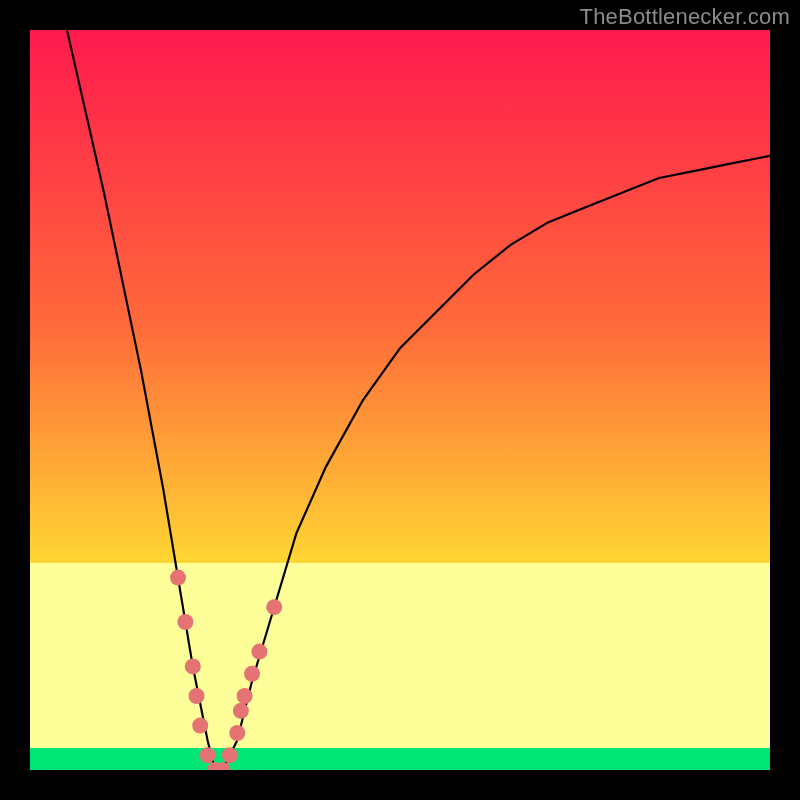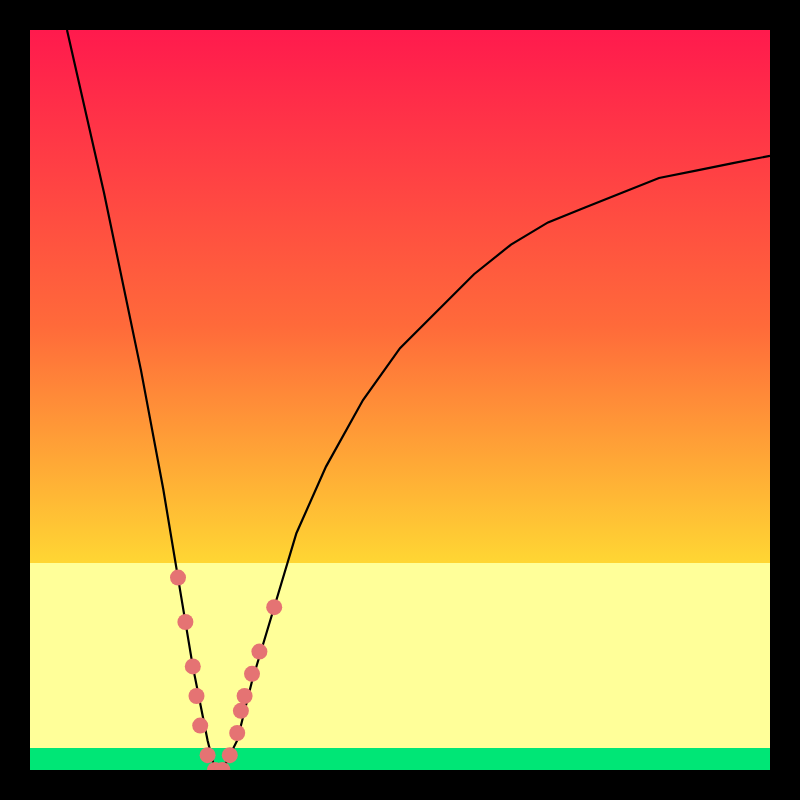--- a/index.html
+++ b/index.html
@@ -76,14 +76,15 @@
           <circle cx="207.2" cy="703.0" r="8" fill="#e57373"></circle>
           <circle cx="210.9" cy="680.8" r="8" fill="#e57373"></circle>
           <circle cx="214.6" cy="666.0" r="8" fill="#e57373"></circle>
           <circle cx="222.0" cy="643.8" r="8" fill="#e57373"></circle>
           <circle cx="229.4" cy="621.6" r="8" fill="#e57373"></circle>
           <circle cx="244.2" cy="577.2" r="8" fill="#e57373"></circle>
         </g>
     </svg>
   </div>
 
+  <div class="attribution">TheBottlenecker.com</div>
 
 </div>
 
 </body></html>

